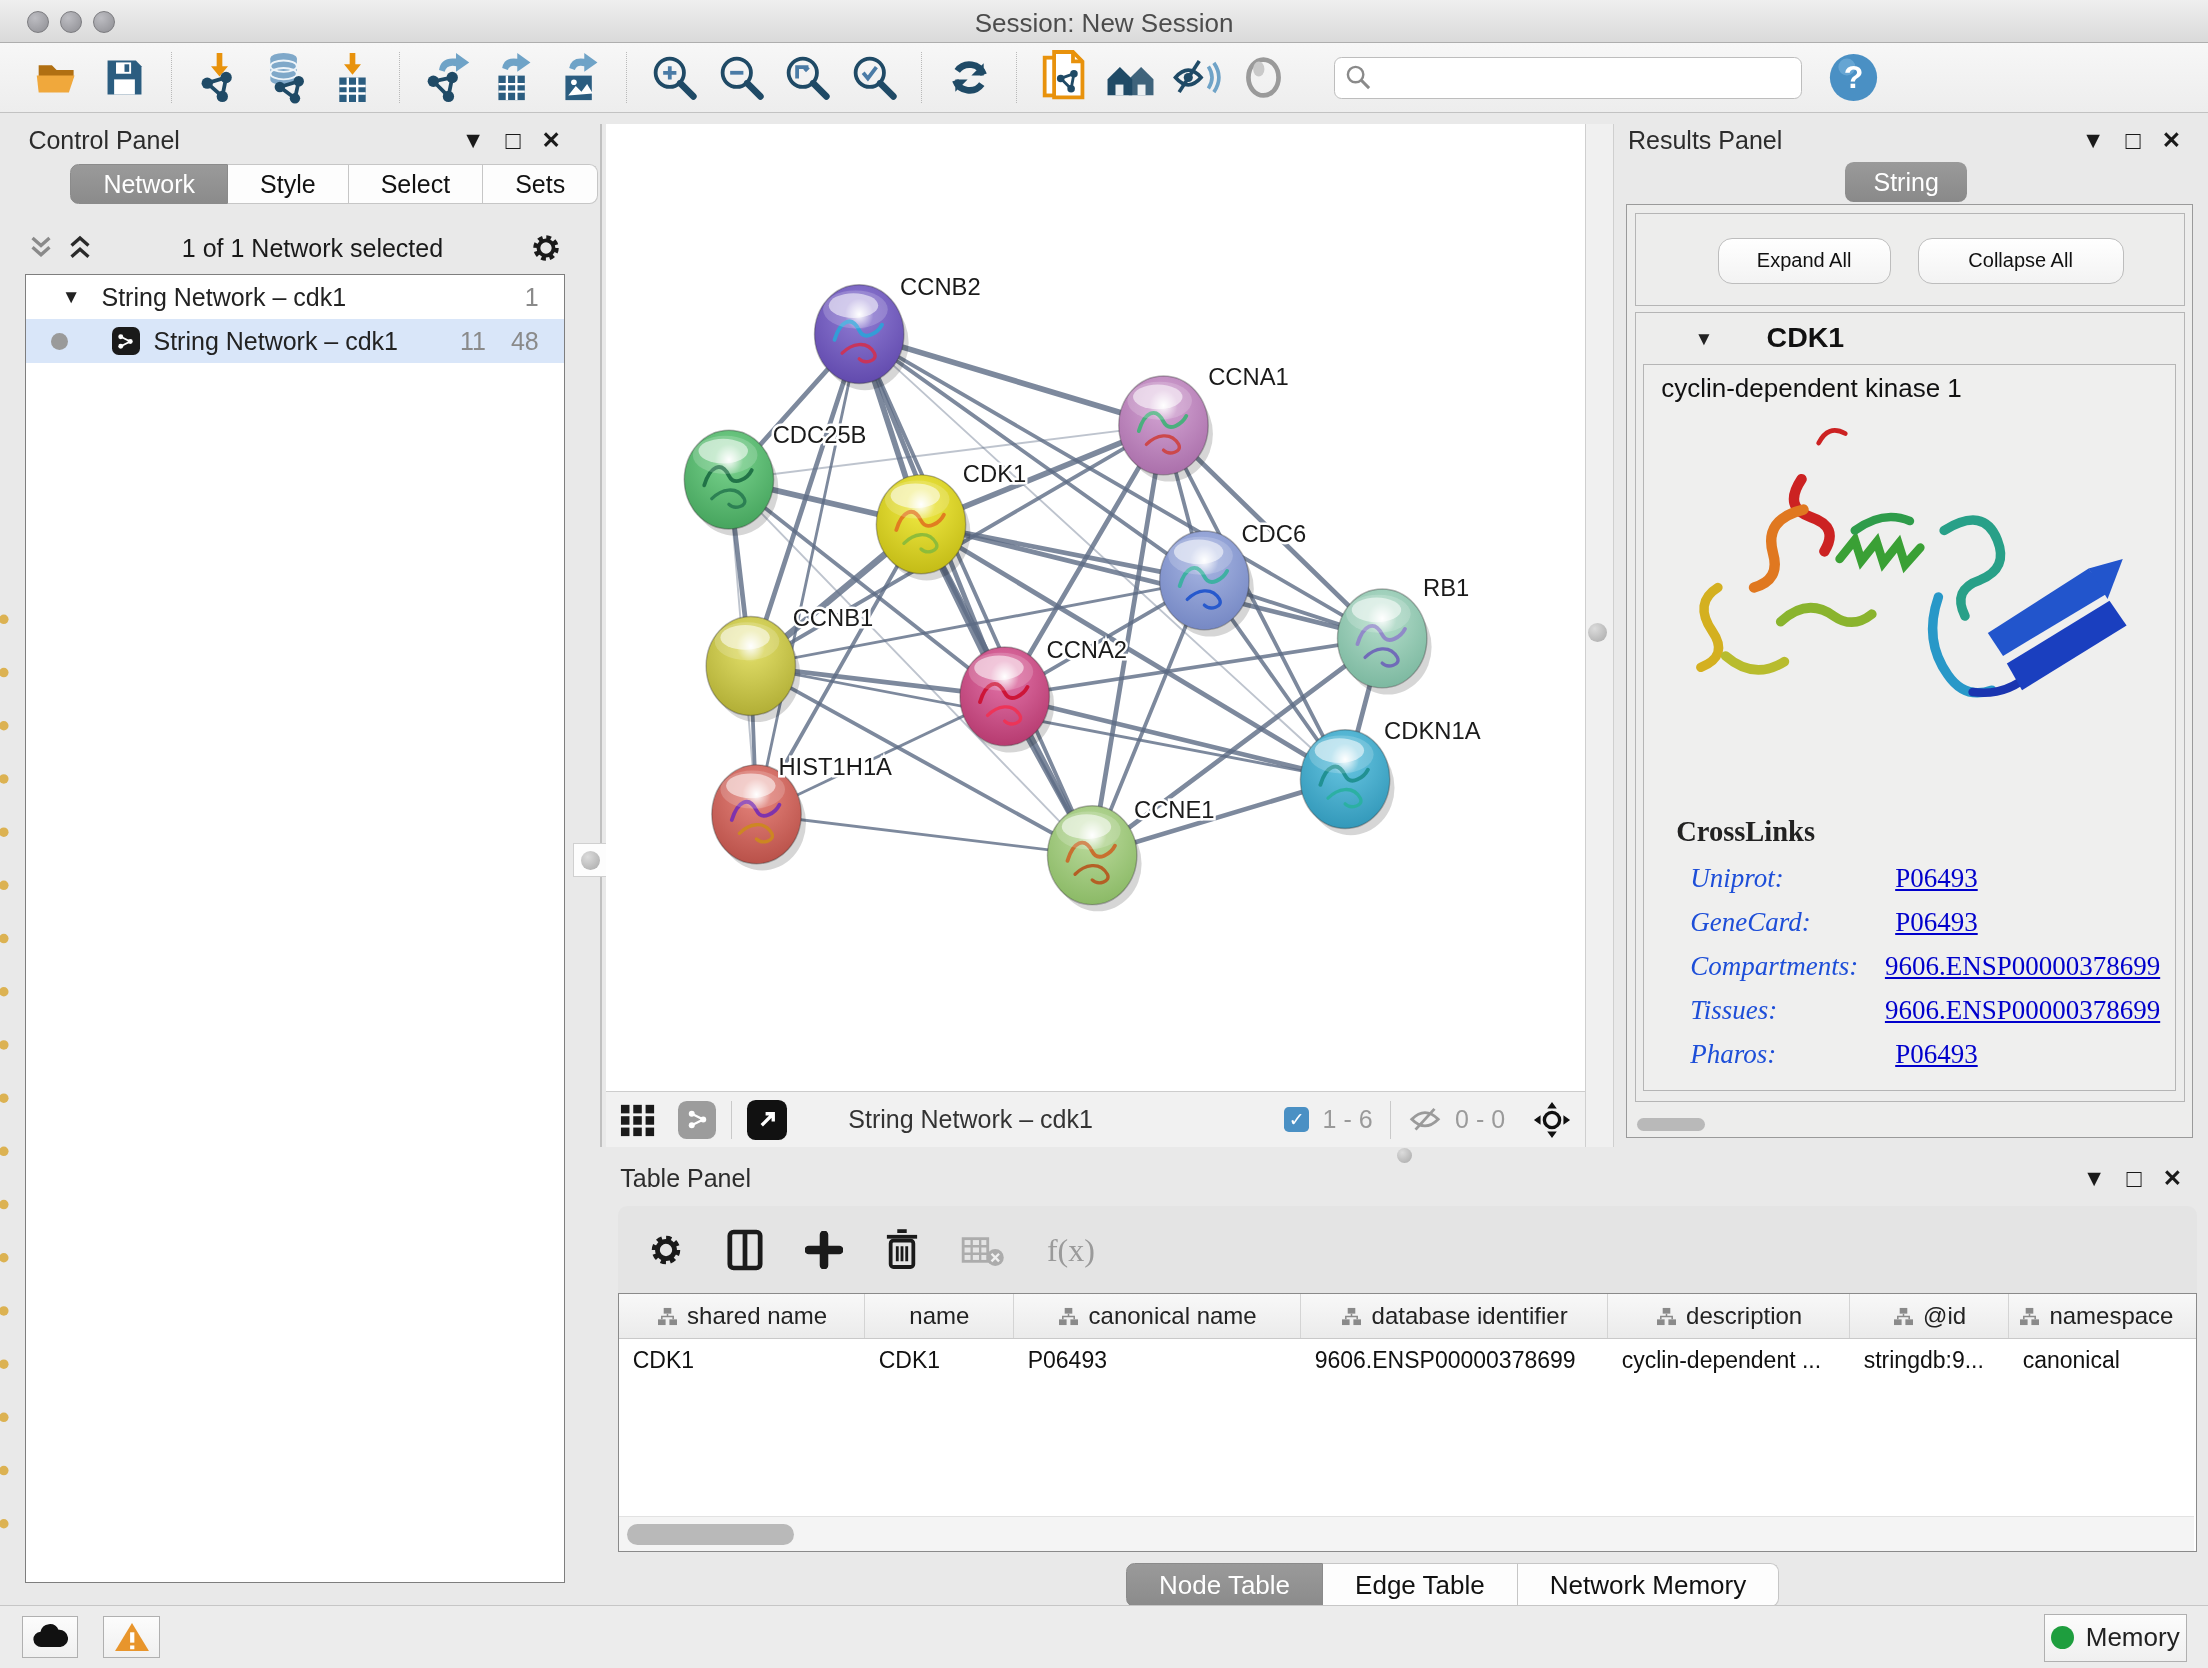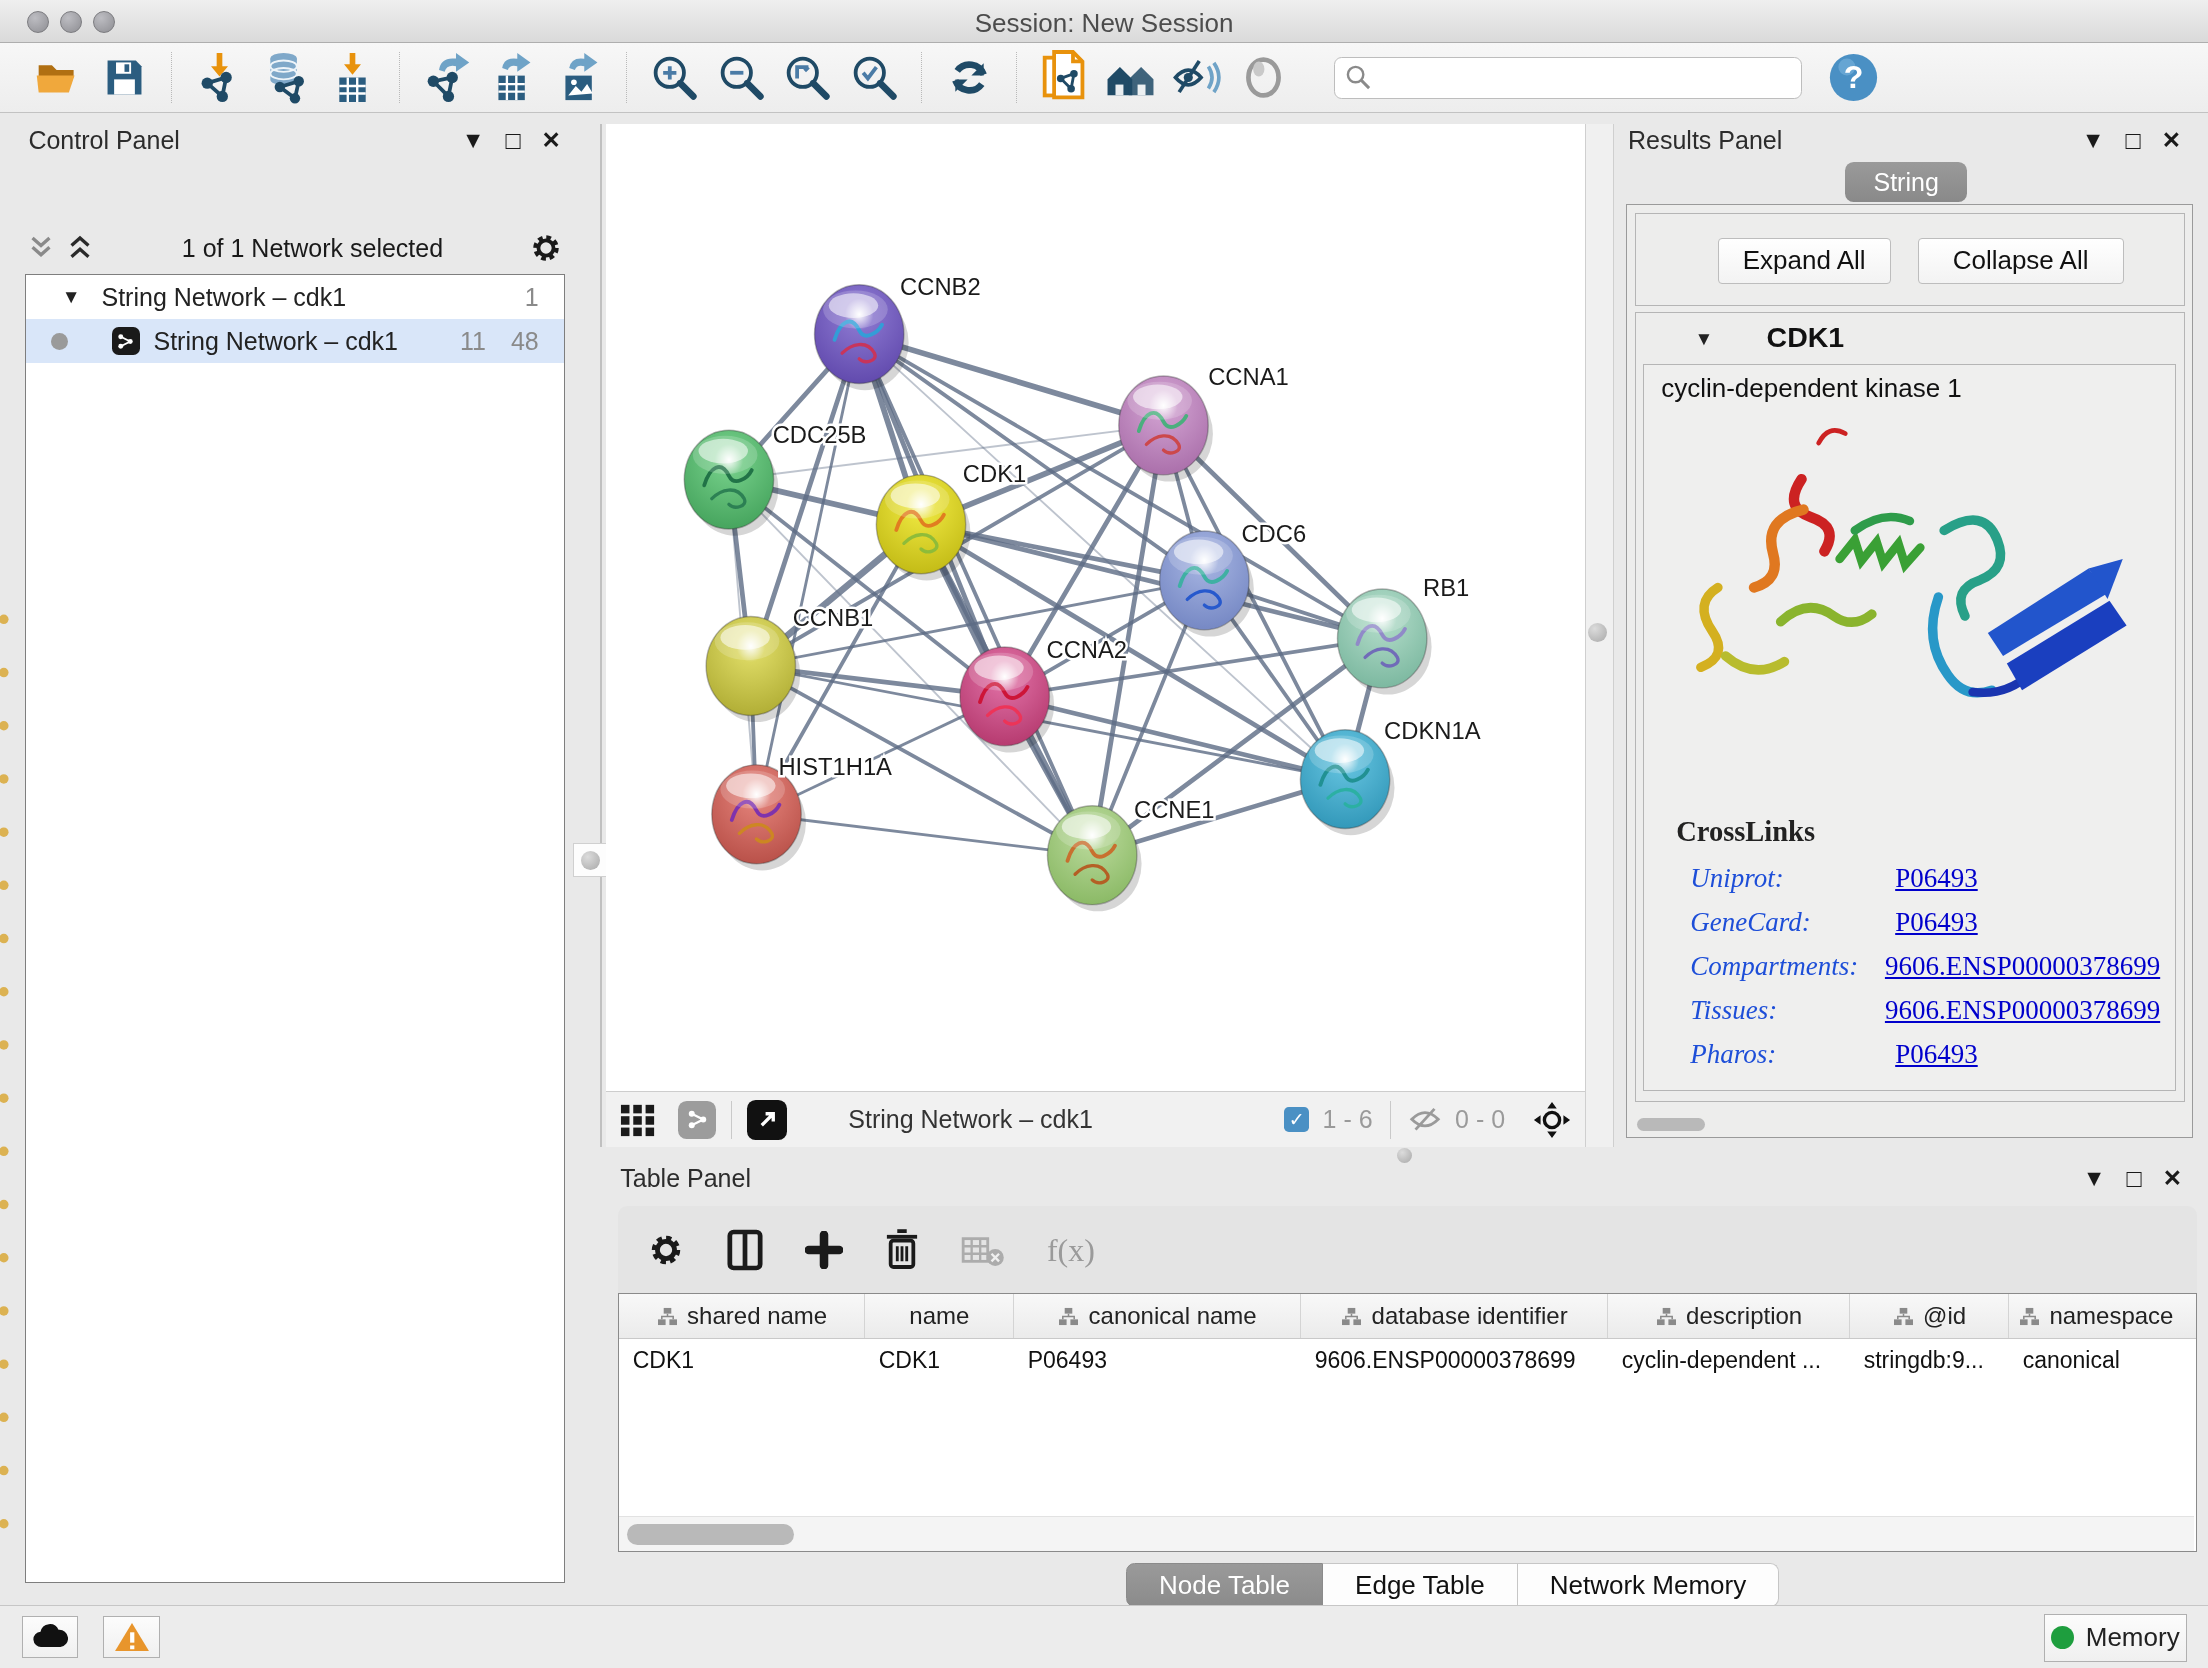--- a/index.html
+++ b/index.html
@@ -48,22 +48,22 @@
   
   .vsplit-l{left:600px;top:124px;width:1.9px;height:1023px;background:#c0c0c0;}
   .handlebox{width:32px;height:32px;background:#fdfdfd;border:1px solid #d0d0d0;display:flex;align-items:center;justify-content:center;}
   .handledot{width:19px;height:19px;border-radius:50%;background:radial-gradient(circle at 35% 30%,#dcdcdc,#a8a8a8);}
   .rsplit{left:1585px;top:124px;width:27px;height:1023px;background:#f0f0f0;border-left:1px solid #cfcfcf;border-right:1px solid #cfcfcf;}
   
   .stringtab{height:40px;line-height:40px;padding:0 28.5px;background:linear-gradient(#9a9a9a,#898989);
     color:#fff;font-size:25px;border-radius:8.6px;}
   .resbox{background:#ededec;border:1.9px solid #9a9a9a;}
   .resinner{border:1px solid #b5b5b5;background:#ededec;}
-  .btn{background:linear-gradient(#ffffff,#f3f3f3);border:1px solid #bdbdbd;border-radius:4px;
-    font-size:26px;color:#111;display:flex;align-items:center;justify-content:center;}
+  .btn{background:linear-gradient(#ffffff,#f3f3f3);border:1px solid #bdbdbd;border-radius:14px;
+    font-size:20px;color:#111;display:flex;align-items:center;justify-content:center;}
   .genename{font-size:28.5px;font-weight:bold;color:#111;}
   .genedesc{font-size:26px;color:#111;}
   .xl-head{font-family:"Liberation Serif",serif;font-weight:bold;font-size:28.5px;}
   .xl-label{font-family:"Liberation Serif",serif;font-size:27px;color:#1d4ed8;font-style:italic;}
   .xl-link{font-family:"Liberation Serif",serif;font-size:27px;color:#0000cc;text-decoration:underline;}
   .xlrow{height:44px;display:flex;align-items:center;}
   
   .tbltoolbar{background:#e4e4e4;border-radius:9.5px 9.5px 0 0;display:flex;align-items:center;padding:0 28.5px;box-sizing:border-box;gap:42px;}
   .tblbox{background:#fff;border:1.9px solid #8a8a8a;box-sizing:border-box;}
   .thead{display:flex;height:44px;background:linear-gradient(#f8f8f8,#ebebeb);border-bottom:1px solid #c9c9c9;}
@@ -270,20 +270,26 @@
       <circle cx="4" cy="962" r="5"></circle>
   </g>
 </svg>
 
 <div class="abs" style="left:11.4px;top:124px;width:557px;height:1465px">
   <div class="abs paneltitle" style="left:17px;top:1.9px">Control Panel</div>
   <div class="abs panelbtns" style="right:7.6px;top:3.8px">
     <span class="pbtn">▼</span>
     <span class="pbtn" style="font-size:25px">□</span>
     <span class="pbtn" style="font-weight:bold">✕</span>
+  </div>
+  <div class="abs tabseg" style="left:59px;top:40px">
+    <div class="tab sel">Network</div>
+    <div class="tab">Style</div>
+    <div class="tab">Select</div>
+    <div class="tab">Sets</div>
   </div>
   <div class="abs" style="left:13.3px;top:103px;width:538px;height:42px;display:flex;align-items:center">
     <svg width="32" height="28.5" viewBox="0 0 34 30">
       <path d="M8 4 l9 8 9 -8 M8 14 l9 8 9 -8" fill="none" stroke="#8a8a8a" stroke-width="3.5"></path>
     </svg>
     <svg width="32" height="28.5" viewBox="0 0 34 30" style="margin-left:7.6px">
       <path d="M8 12 l9 -8 9 8 M8 24 l9 -8 9 8" fill="none" stroke="#2a2a2a" stroke-width="3.5"></path>
     </svg>
     <div style="flex:1;text-align:center;font-size:25px;color:#1a1a1a">1 of 1 Network selected</div>
     <svg width="34" height="34" viewBox="0 0 36 36">

